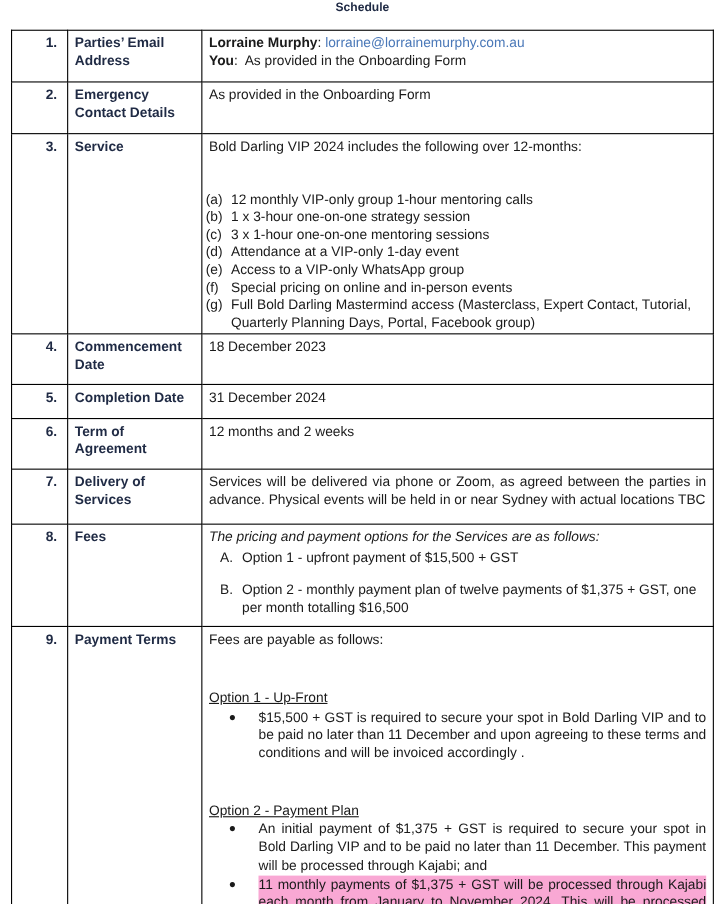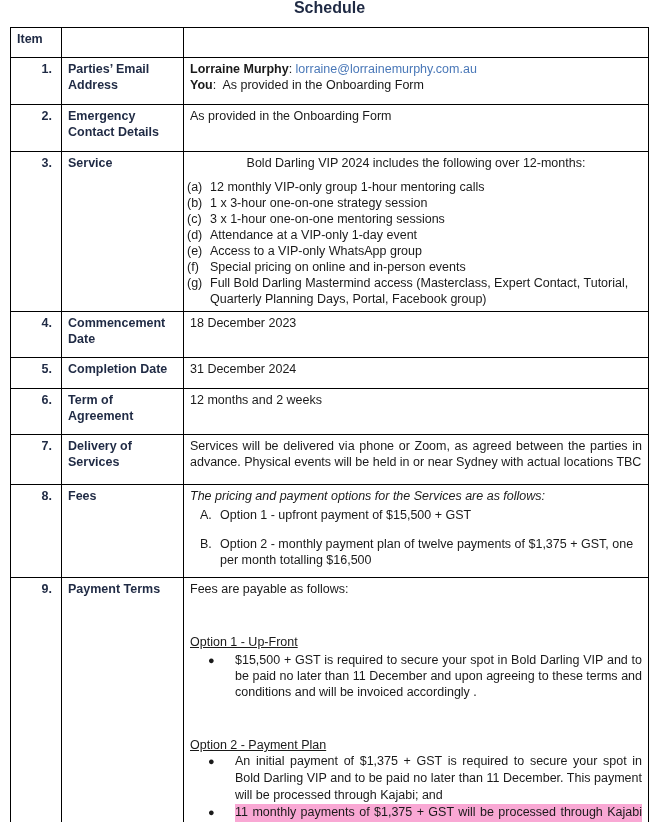--- a/index.html
+++ b/index.html
@@ -3,21 +3,21 @@
 <meta charset="utf-8">
 <style>
   html, body { margin: 0; padding: 0; background: #ffffff; }
   body {
     width: 659px; height: 822px; overflow: hidden;
     font-family: "Liberation Sans", sans-serif;
     font-size: 12.5px; color: #1a1a1a; position: relative;
   }
   .title {
     position: absolute; left: 0; top: 0; width: 659px; text-align: center;
-    font-weight: bold; font-size: 16px; color: #1f2a44; top: 0px; line-height: 15px;
+    font-weight: bold; font-size: 11px; color: #1f2a44; top: 0px; line-height: 15px;
   }
   table {
     position: absolute; left: 10px; top: 27px;
     width: 638px; border-collapse: collapse; table-layout: fixed;
   }
   td {
     border: 1px solid #000; vertical-align: top;
     padding: 3px 6px 2px 6px; line-height: 16px;
   }
   col.c1 { width: 51px; }
@@ -46,25 +46,20 @@
 
 <div class="title">Schedule</div>
 
 <table>
   <colgroup>
       <col class="c1">
       <col class="c2">
       <col class="c3">
     </colgroup>
   <tbody>
-      <tr style="height:30px;">
-    <td class="hdr">Item</td>
-    <td></td>
-    <td></td>
-  </tr>
 
   <tr style="height:47px;">
     <td class="num">1.</td>
     <td class="lab">Parties’ Email Address</td>
     <td>
       <div>
         <span class="strong">Lorraine Murphy</span><span>: </span><span class="email">lorraine@lorrainemurphy.com.au</span>
       </div>
       <div>
         <span class="strong">You</span><span style="white-space:pre;">:  As provided in the Onboarding Form</span>
@@ -75,21 +70,21 @@
   <tr style="height:47px;">
     <td class="num">2.</td>
     <td class="lab">Emergency Contact Details</td>
     <td>As provided in the Onboarding Form</td>
   </tr>
 
   <tr style="height:160px;">
     <td class="num">3.</td>
     <td class="lab">Service</td>
     <td>
-      <div style="margin-bottom:8px;text-align:center;">Bold Darling VIP 2024 includes the following over 12-months:</div>
+      <div style="margin-bottom:32px;">Bold Darling VIP 2024 includes the following over 12-months:</div>
       <ol class="alpha" style="margin-left:-3px;">
         <li>
               <span class="mk">(a)</span>
               <span>12 monthly VIP-only group 1-hour mentoring calls</span>
             </li>
         <li>
               <span class="mk">(b)</span>
               <span>1 x 3-hour one-on-one strategy session</span>
             </li>
         <li>

